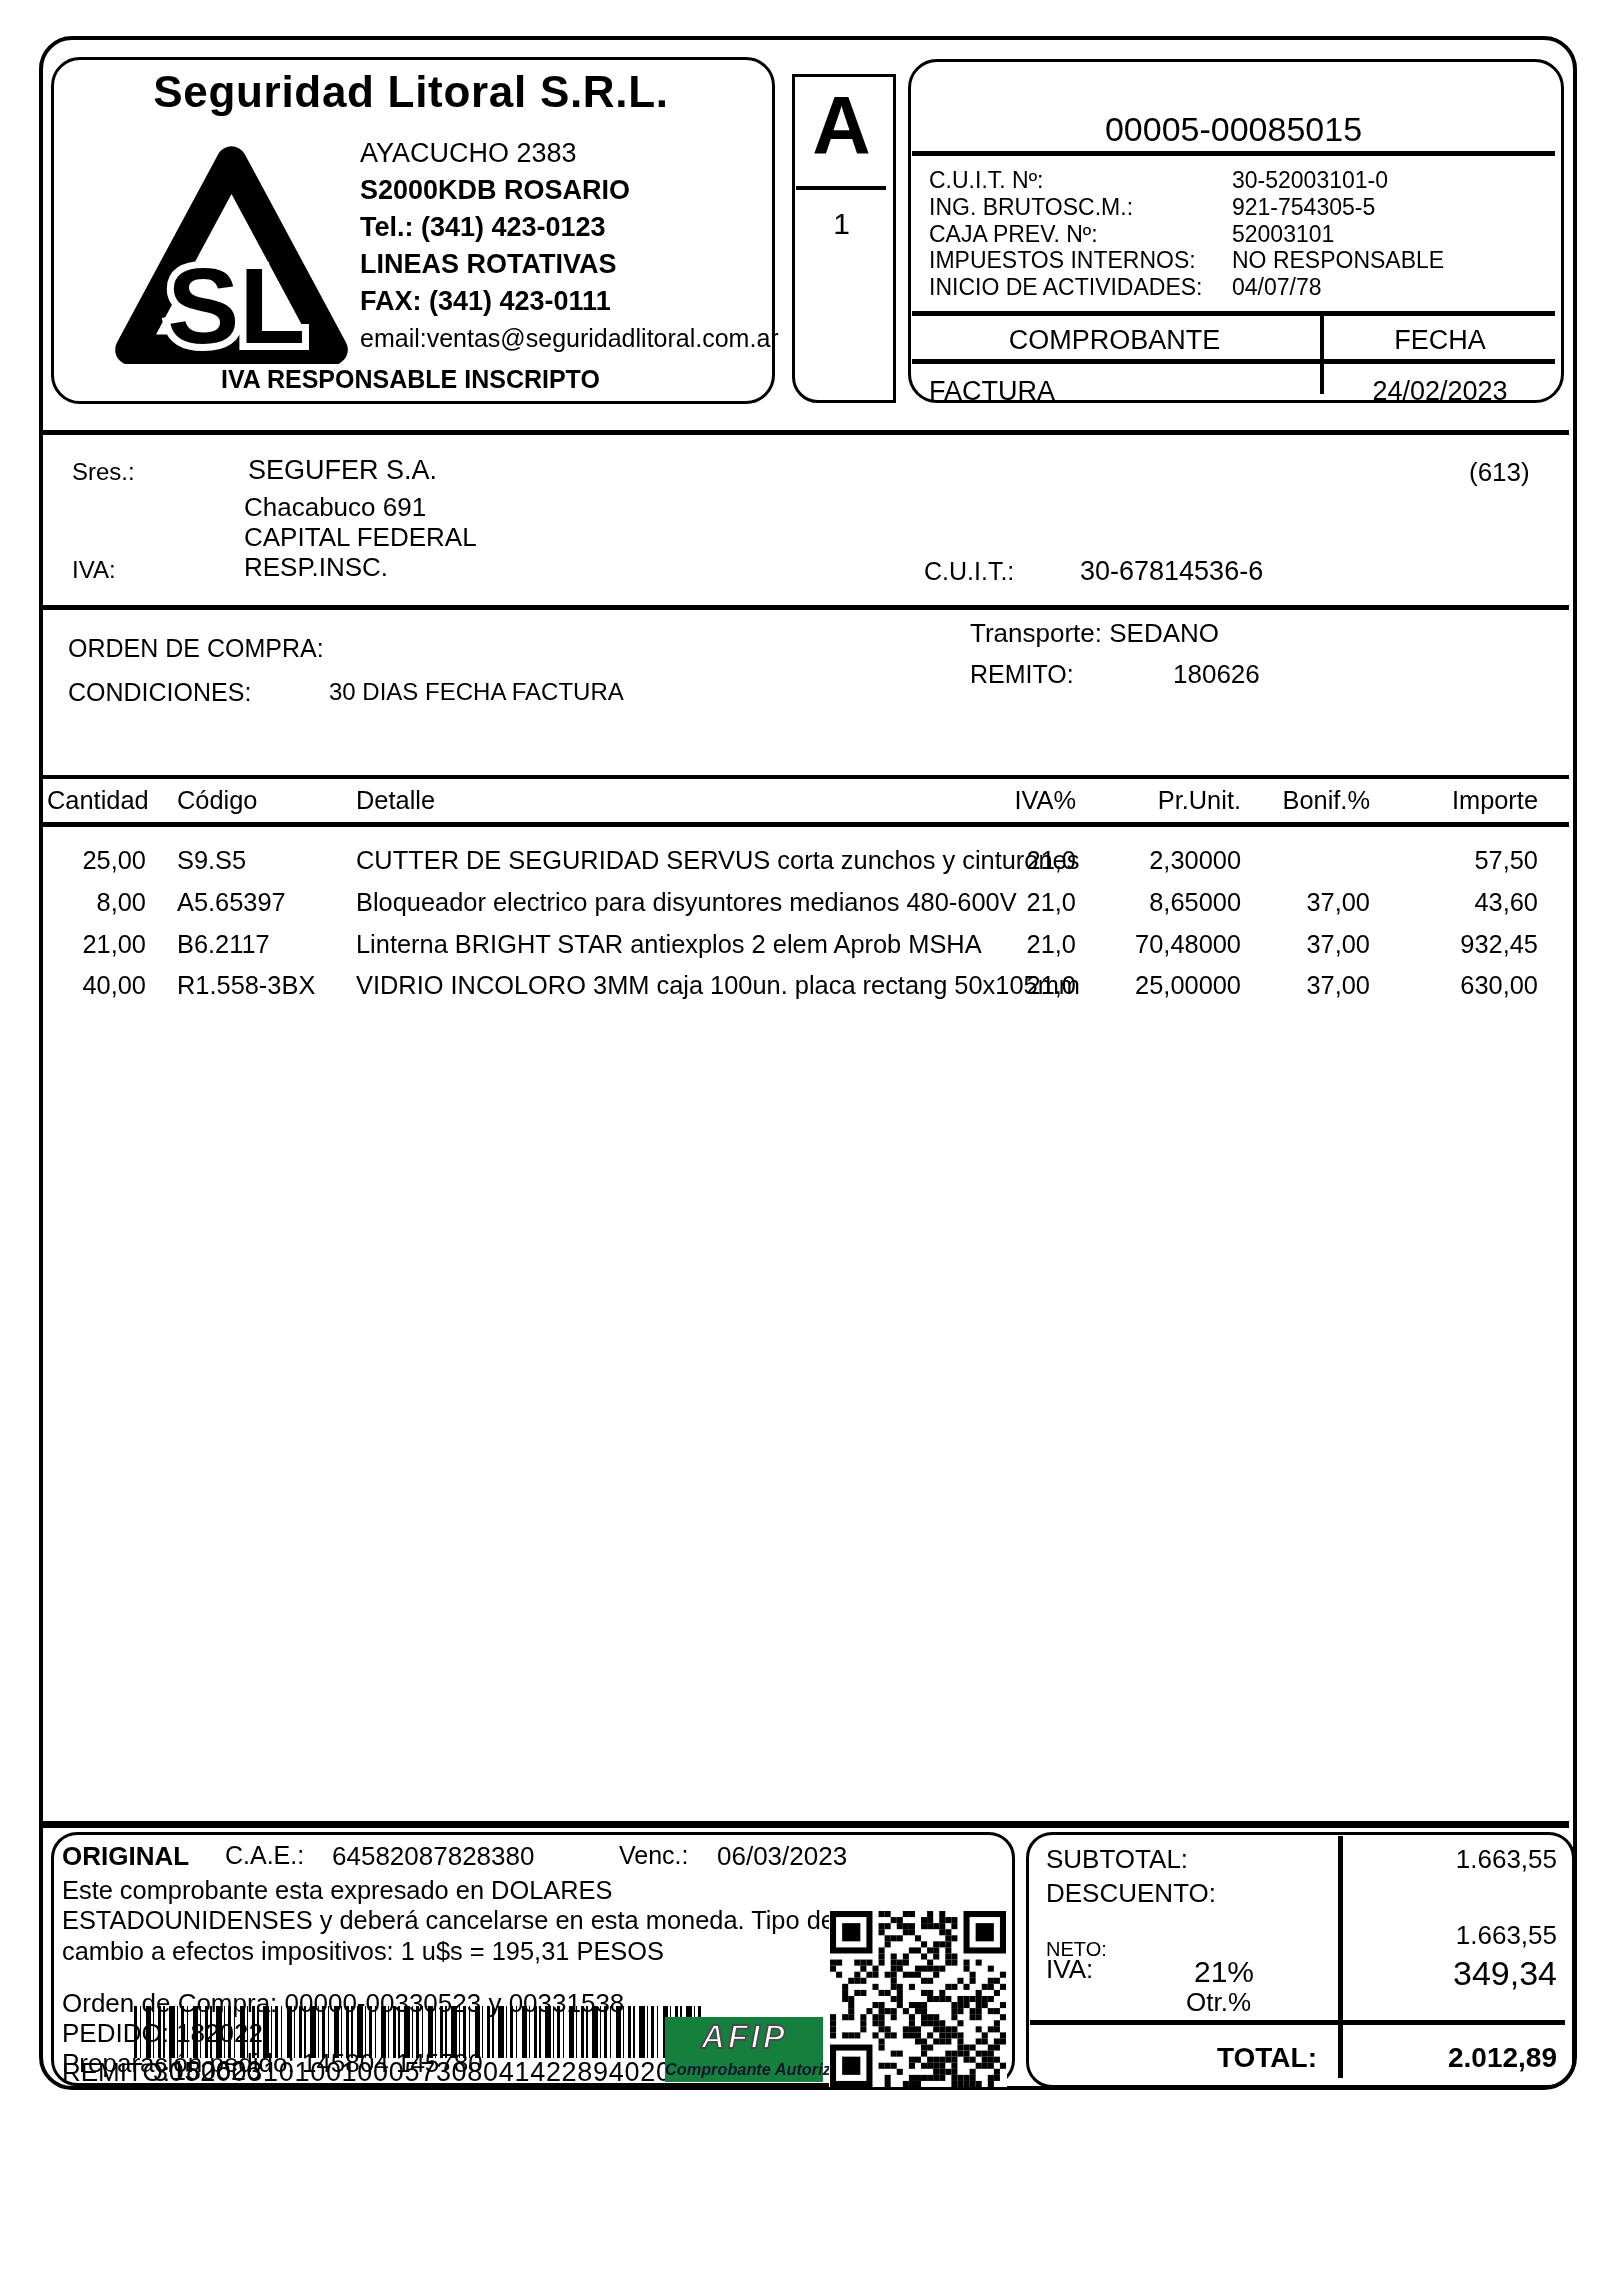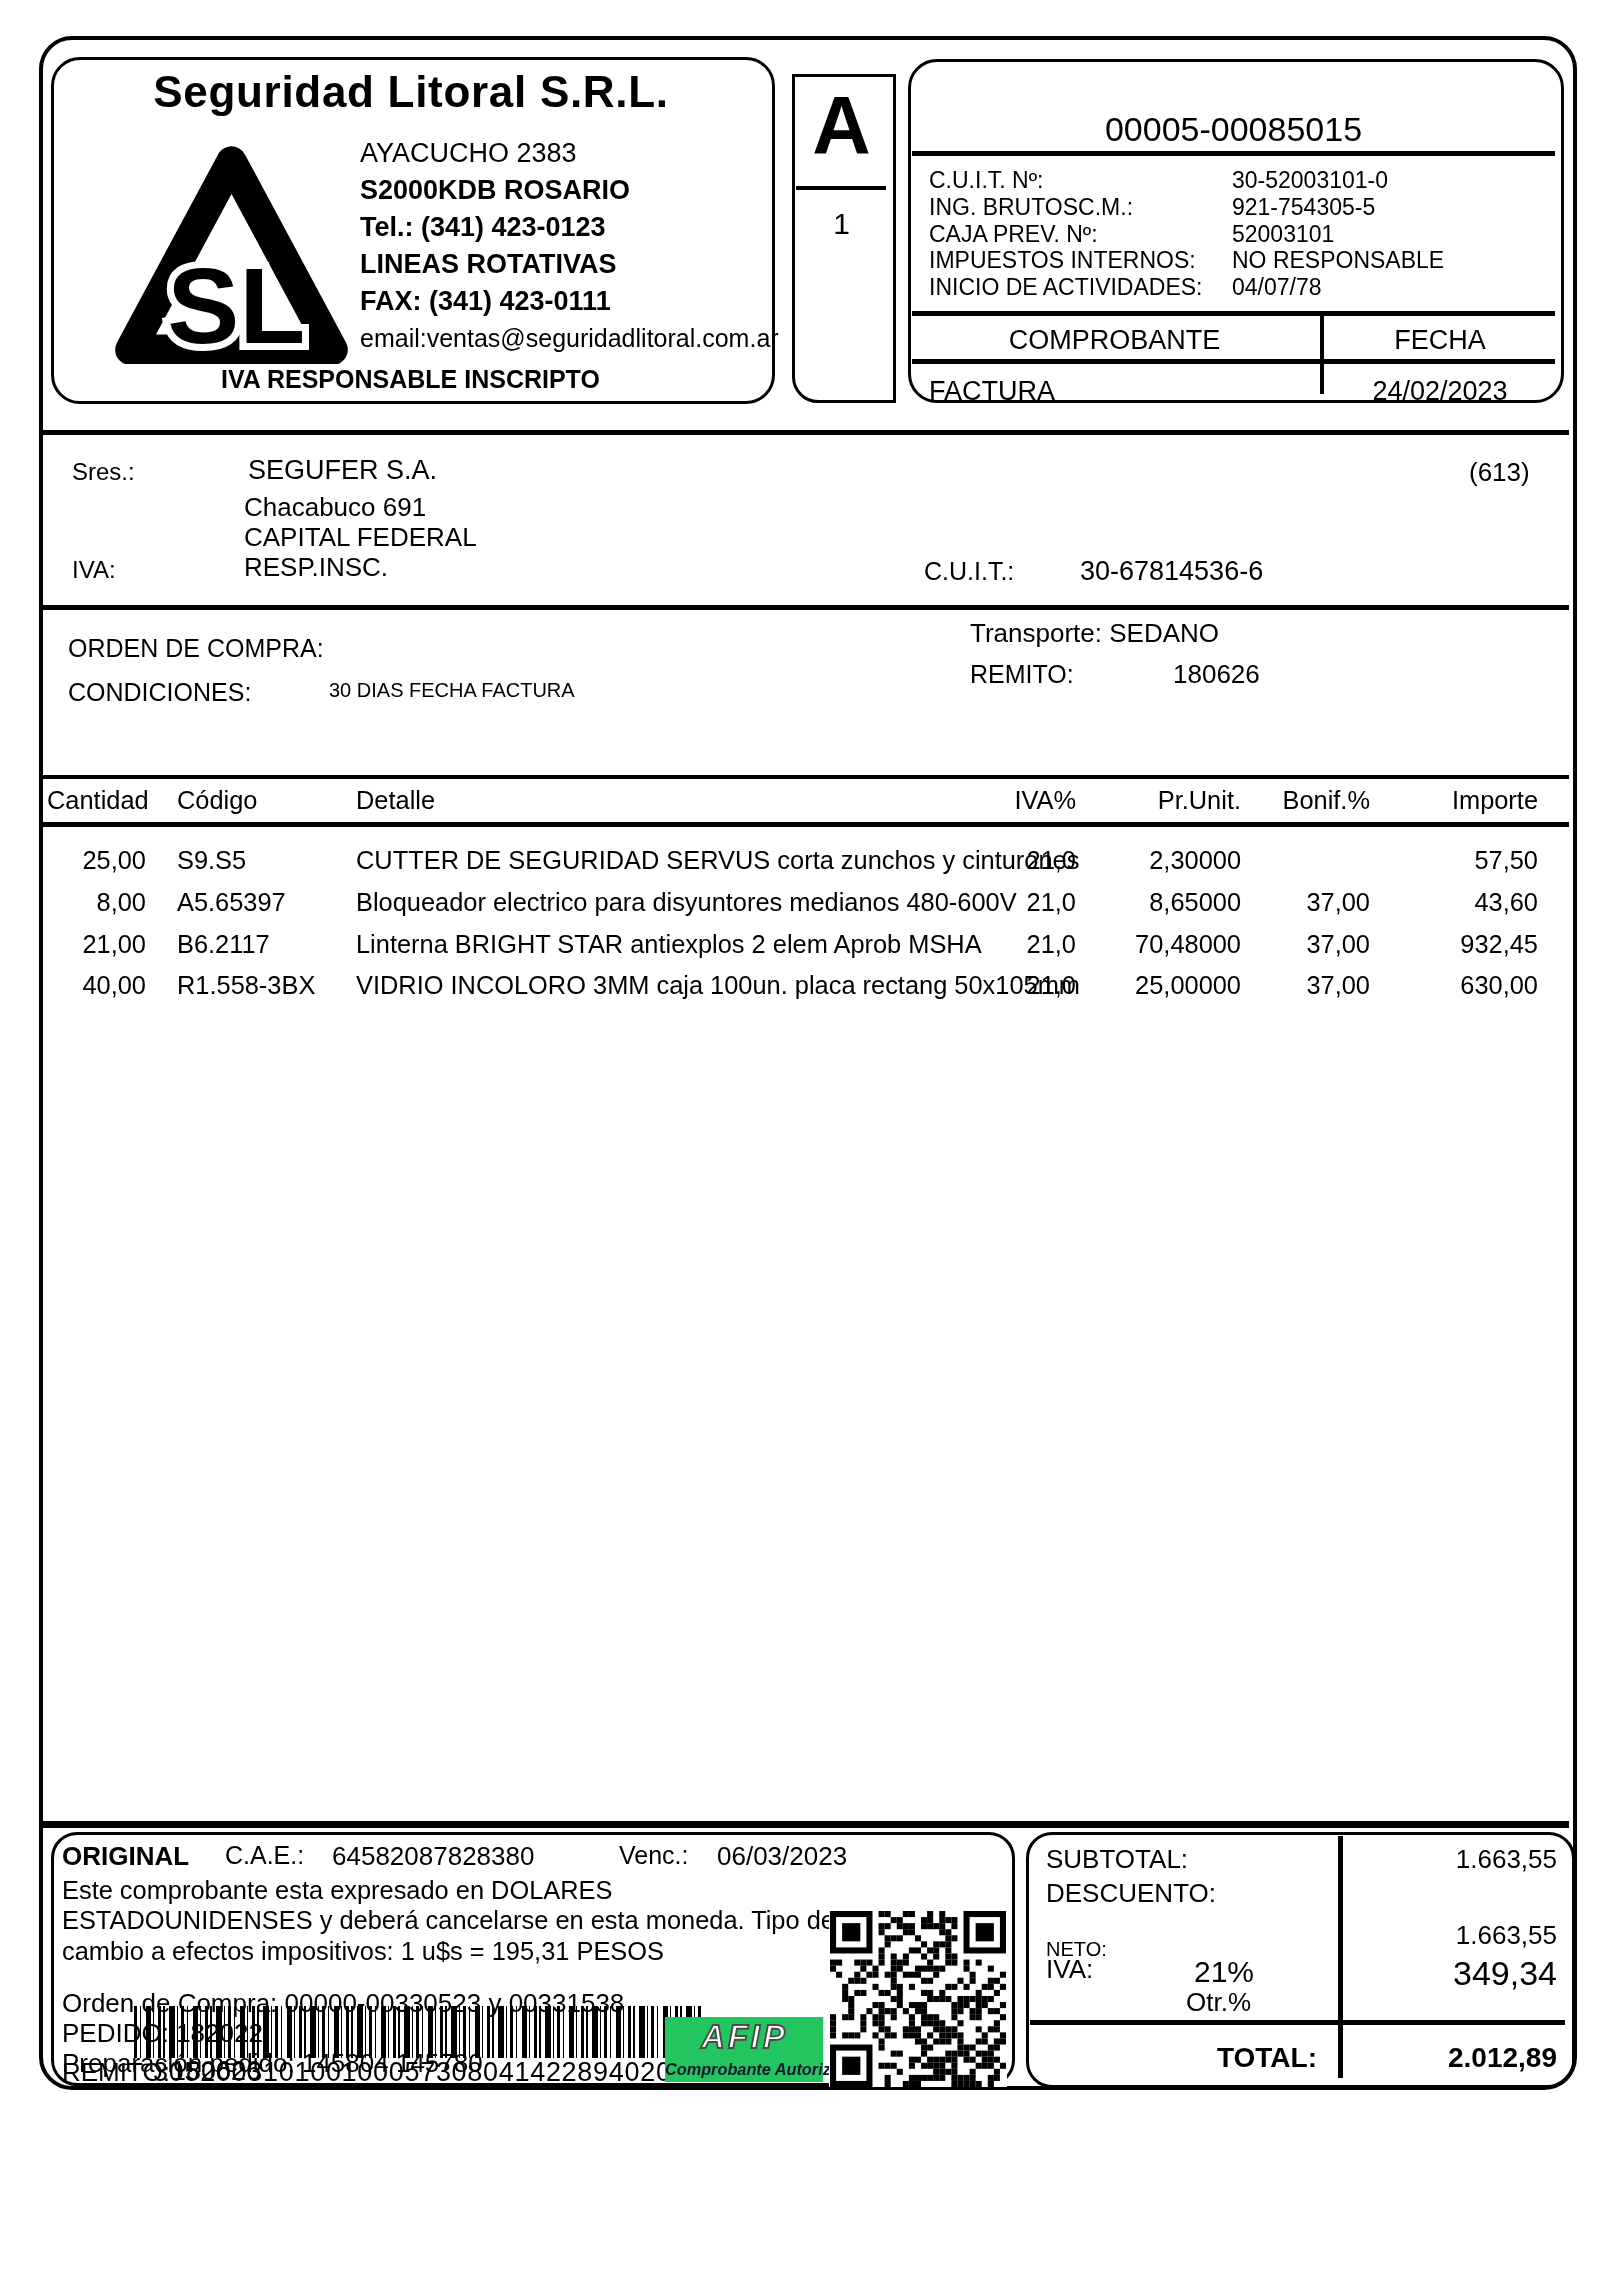--- a/index.html
+++ b/index.html
@@ -7,21 +7,21 @@
         font-family:"Liberation Sans",sans-serif;color:#000;}
   .box{position:absolute;border:3.9px solid #000;background:transparent;}
   .hline{position:absolute;background:#000;}
   .vline{position:absolute;background:#000;}
   .txt{position:absolute;white-space:nowrap;color:#000;line-height:1.1;}
   .b{font-weight:bold;}
   .r{text-align:right;}
   .c{text-align:center;}
   .barcode{position:absolute;left:134px;top:2006px;width:567px;height:52px;
     background:repeating-linear-gradient(90deg,#000 0 3.3px,rgba(0,0,0,0) 3.3px 5.9px,#000 5.9px 7.2px,rgba(0,0,0,0) 7.2px 11.7px,#000 11.7px 17px,rgba(0,0,0,0) 17px 19px,#000 19px 20px,rgba(0,0,0,0) 20px 23.5px);}
-  .afipbox{position:absolute;left:665px;top:2017px;width:158px;height:65px;background:#22c55e;}
+  .afipbox{position:absolute;left:665px;top:2017px;width:158px;height:65px;background:#15803d;}
 </style>
 </head>
 <body>
 
 <div class="page">
 
   <div class="box" style="left:39px;top:36px;width:1530px;height:2046px;border-width:4.6px;border-radius:33px;"></div>
 
   <div>
     <div class="box" style="left:51px;top:57px;width:718px;height:341px;border-radius:29px;"></div>
@@ -81,21 +81,21 @@
     <div class="txt" style="left:72px;top:557px;font-size:24px;">IVA:</div>
     <div class="txt" style="left:1469px;top:458px;font-size:26px;">(613)</div>
     <div class="txt" style="left:924px;top:558px;font-size:25px;">C.U.I.T.:</div>
     <div class="txt" style="left:1080px;top:557px;font-size:27px;">30-67814536-6</div>
   </div>
 
   <div class="hline" style="left:40px;top:605px;width:1529px;height:5.2px;"></div>
   <div>
     <div class="txt" style="left:68px;top:635px;font-size:25px;">ORDEN DE COMPRA:</div>
     <div class="txt" style="left:68px;top:679px;font-size:25px;">CONDICIONES:</div>
-    <div class="txt" style="left:329px;top:679px;font-size:20px;">30 DIAS FECHA FACTURA</div>
+    <div class="txt" style="left:329px;top:679px;font-size:24px;">30 DIAS FECHA FACTURA</div>
     <div class="txt" style="left:970px;top:619px;font-size:26px;">Transporte: SEDANO</div>
     <div class="txt" style="left:970px;top:661px;font-size:25px;">REMITO:</div>
     <div class="txt" style="left:1173px;top:660px;font-size:26px;">180626</div>
   </div>
 
   <div class="hline" style="left:40px;top:775px;width:1529px;height:3.9px;"></div>
   <div>
     <div class="txt" style="left:47px;top:787px;font-size:25.4px;">Cantidad</div>
     <div class="txt" style="left:177px;top:787px;font-size:25.4px;">Código</div>
     <div class="txt" style="left:356px;top:787px;font-size:25.4px;">Detalle</div>

